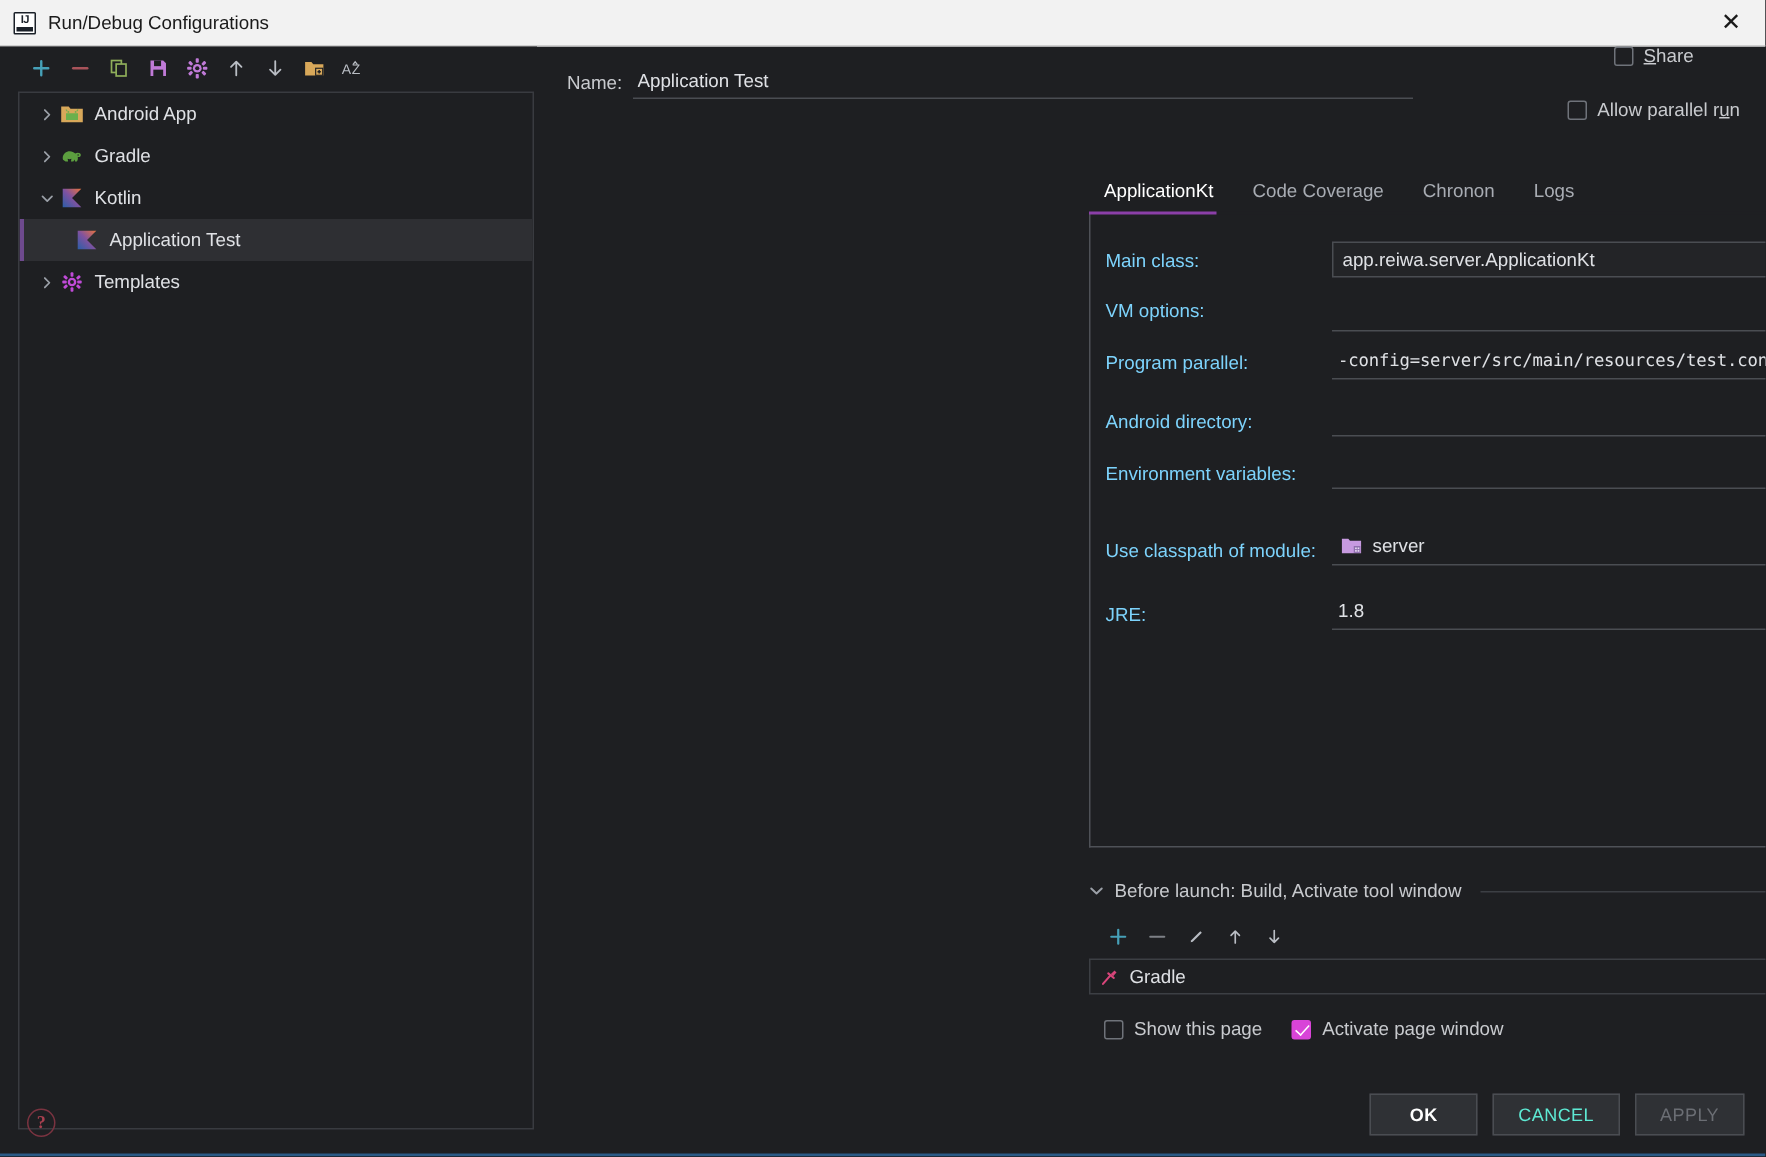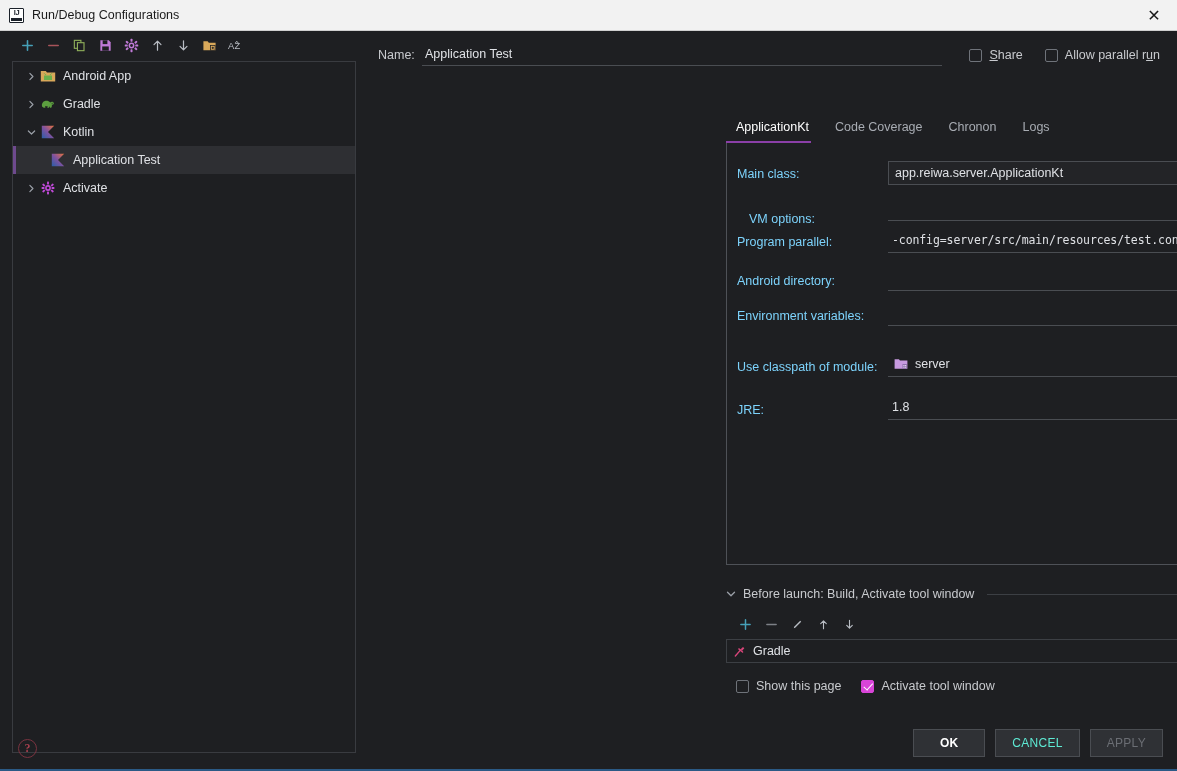--- a/index.html
+++ b/index.html
@@ -171,20 +171,21 @@
     font-size: 12.5px;
     padding: 2px 0 4px 3px;
     outline: none;
   }
   #name-row .right-checks {
     position: absolute;
     right: 7px;
     display: flex;
     align-items: center;
     gap: 22px;
+    flex-direction: column;
   }
 
   .chk-wrap {
     display: flex;
     align-items: center;
     gap: 7px;
     cursor: pointer;
     font-size: 12.5px;
     color: #c8cace;
   }
@@ -550,21 +551,21 @@
             <rect x="0.6" y="6.9" width="3.4" height="2.2" rx="0.7"></rect>
                 <rect x="12" y="6.9" width="3.4" height="2.2" rx="0.7"></rect>
             <rect x="2" y="2.8" width="2.2" height="3.4" rx="0.7" transform="rotate(-45 3.1 4.5)"></rect>
             <rect x="11.8" y="9.8" width="2.2" height="3.4" rx="0.7" transform="rotate(-45 12.9 11.5)"></rect>
             <rect x="11.8" y="2.8" width="2.2" height="3.4" rx="0.7" transform="rotate(45 12.9 4.5)"></rect>
             <rect x="2" y="9.8" width="2.2" height="3.4" rx="0.7" transform="rotate(45 3.1 11.5)"></rect>
               </g>
             <circle cx="8" cy="8" r="1.5" fill="#1e1f22"></circle>
           </svg>
         </span>
-        <span>Activate</span>
+        <span>Templates</span>
       </div>
     </div>
   </div>
 
   <div id="right-panel">
 
     <div id="name-row">
       <span id="name-label">Name:</span>
       <input id="name-input" type="text" value="Application Test" style="">
       <div class="right-checks">
@@ -584,21 +585,21 @@
       <div class="tab">Code Coverage</div>
       <div class="tab">Chronon</div>
       <div class="tab">Logs</div>
     </div>
 
     <div id="config-panel">
 
       <div class="flabel" style="top:24px;">Main class:</div>
       <div class="field-box" style="top:18px; width:596px;">app.reiwa.server.ApplicationKt</div>
 
-      <div class="flabel" style="top:69px;margin-left:12px;">VM options:</div>
+      <div class="flabel" style="top:57px;">VM options:</div>
       <div class="field-line" style="top:52px; width:626px;"></div>
 
       <div class="flabel" style="top:92px;">Program parallel:</div>
       <div class="field-line mono" style="top:84px; width:626px;">-config=server/src/main/resources/test.conf</div>
 
       <div class="flabel" style="top:131px;">Android directory:</div>
       <div class="field-line" style="top:122px; width:596px;"></div>
 
       <div class="flabel" style="top:166px;">Environment variables:</div>
       <div class="field-line" style="top:157px; width:626px;"></div>
@@ -673,21 +674,21 @@
         <span class="item-text">Gradle</span>
       </div>
 
       <div id="bl-checks">
         <div class="chk-wrap">
           <span class="chk-box"></span>
           <span>Show this page</span>
         </div>
         <div class="chk-wrap">
           <span class="chk-box checked"></span>
-          <span>Activate tool window</span>
+          <span>Activate page window</span>
         </div>
       </div>
     </div>
   </div>
 
   <div id="help-btn">?</div>
 
   <div id="footer-buttons">
     <div class="fbtn primary">OK</div>
     <div class="fbtn">CANCEL</div>

